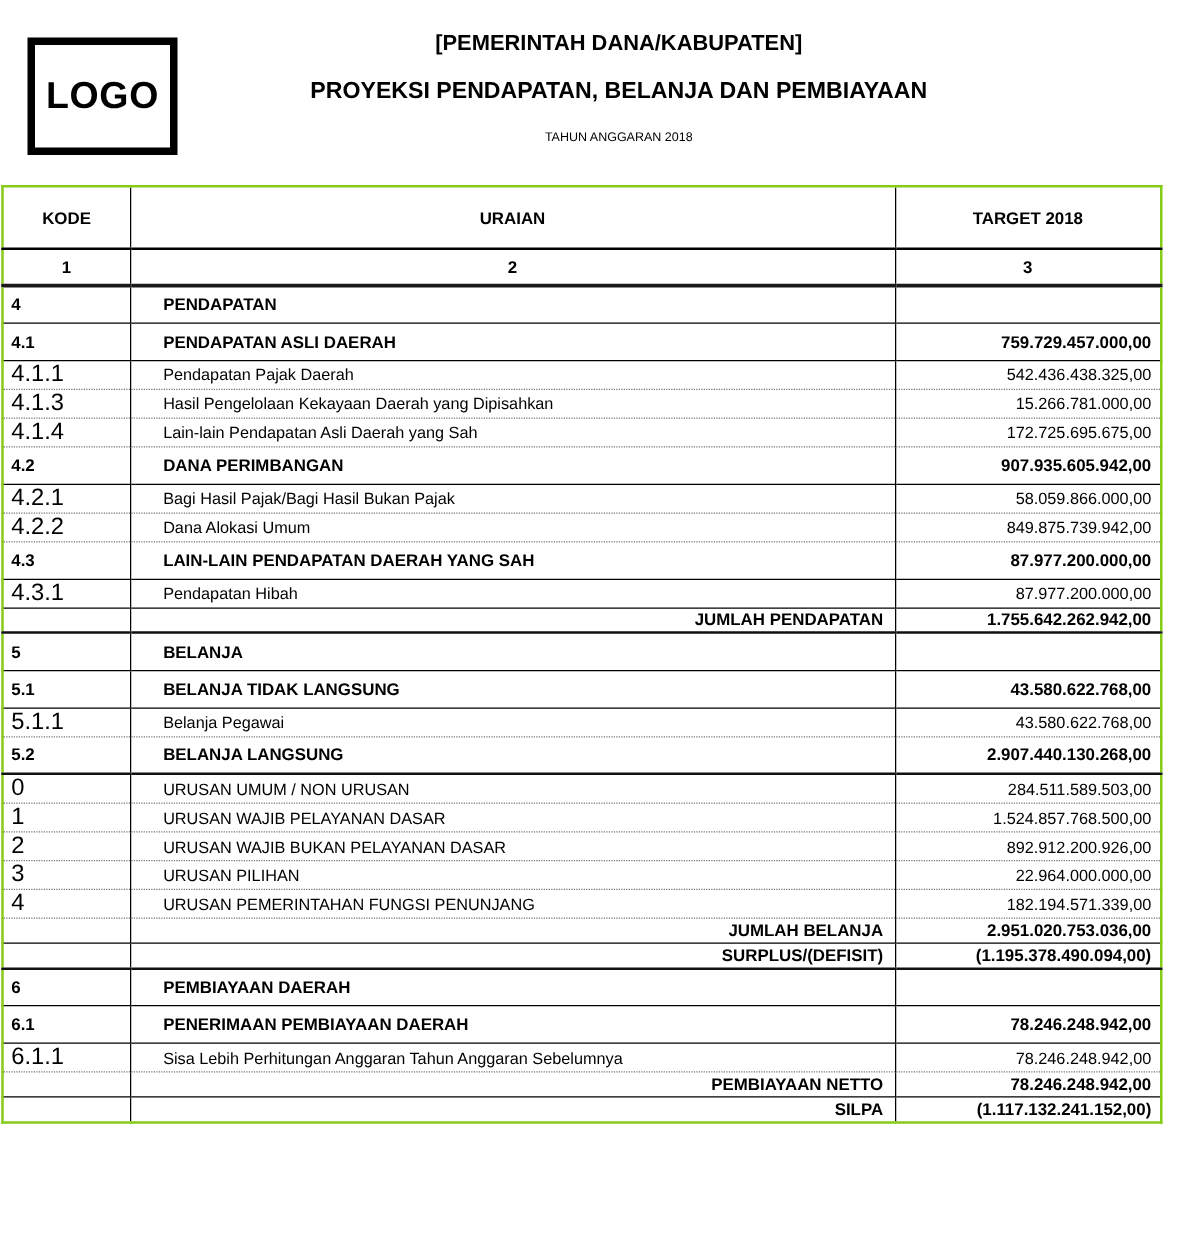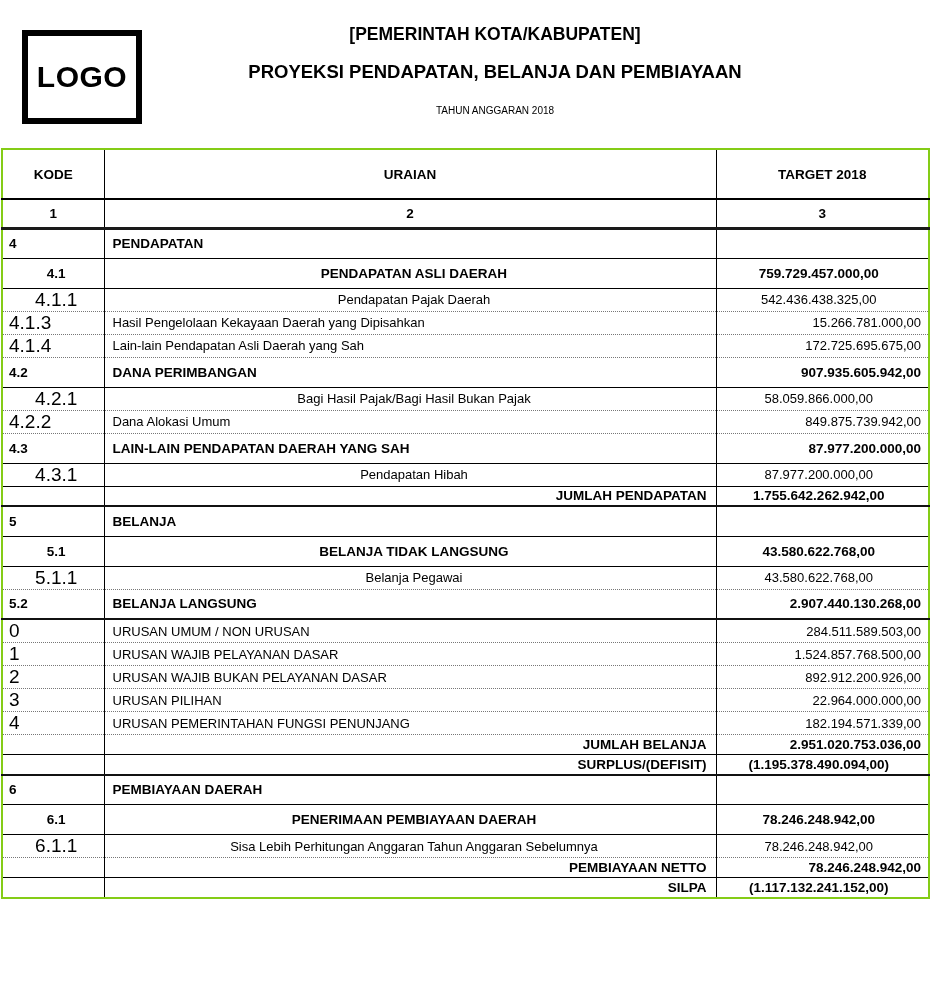--- a/index.html
+++ b/index.html
@@ -88,50 +88,50 @@
   }
   thead tr.head-nums th {
     height: 29px;
     font-size: 13.5px;
     font-weight: bold;
     text-align: center;
     border-bottom: 3px solid #1a1a1a;
   }
 
   td.cell-kode   { padding-left: 6px;  font-size: 19px; text-align: left; }
-  td.cell-uraian { padding-left: 8px;  font-size: 13px; text-align: left; }
+  td.cell-uraian { padding-left: 26px;  font-size: 13px; text-align: left; }
   td.cell-target { padding-right: 7px; font-size: 13px; text-align: right; }
 
   tr.row-section   td { height: 30px; font-weight: bold; font-size: 13.5px; }
   tr.row-subsection td { height: 30px; font-weight: bold; font-size: 13.5px; }
   tr.row-detail    td { height: 23px; font-weight: normal; }
   tr.row-total     td { height: 20px; font-weight: bold; font-size: 13.5px; }
   tr.row-total td.cell-uraian {
     text-align: right;
     padding-right: 9px;
     padding-left: 0;
   }
 
   
   tr.bt-none   td { border-top: none; }
-  tr.bt-solid  td { border-top: 1.5px solid #000000; text-align: center; }
+  tr.bt-solid  td { border-top: 1.5px solid #000000; }
   tr.bt-dotted td { border-top: 1.5px dotted #777777; }
   tr.bt-heavy  td { border-top: 2.5px solid #111111; }
 </style>
 </head>
 <body>
 
 <div class="page">
 
   <div class="report-header">
     <div class="logo-box">
       <span>LOGO</span>
     </div>
     <div class="titles">
-      <div class="title-line1">[PEMERINTAH KOTA/KABUPATEN]</div>
+      <div class="title-line1">[PEMERINTAH DANA/KABUPATEN]</div>
       <div class="title-line2">PROYEKSI PENDAPATAN, BELANJA DAN PEMBIAYAAN</div>
       <div class="title-line3">TAHUN ANGGARAN 2018</div>
     </div>
   </div>
 
   <table class="budget-table">
     <colgroup>
       <col class="col-kode">
       <col class="col-uraian">
       <col class="col-target">

